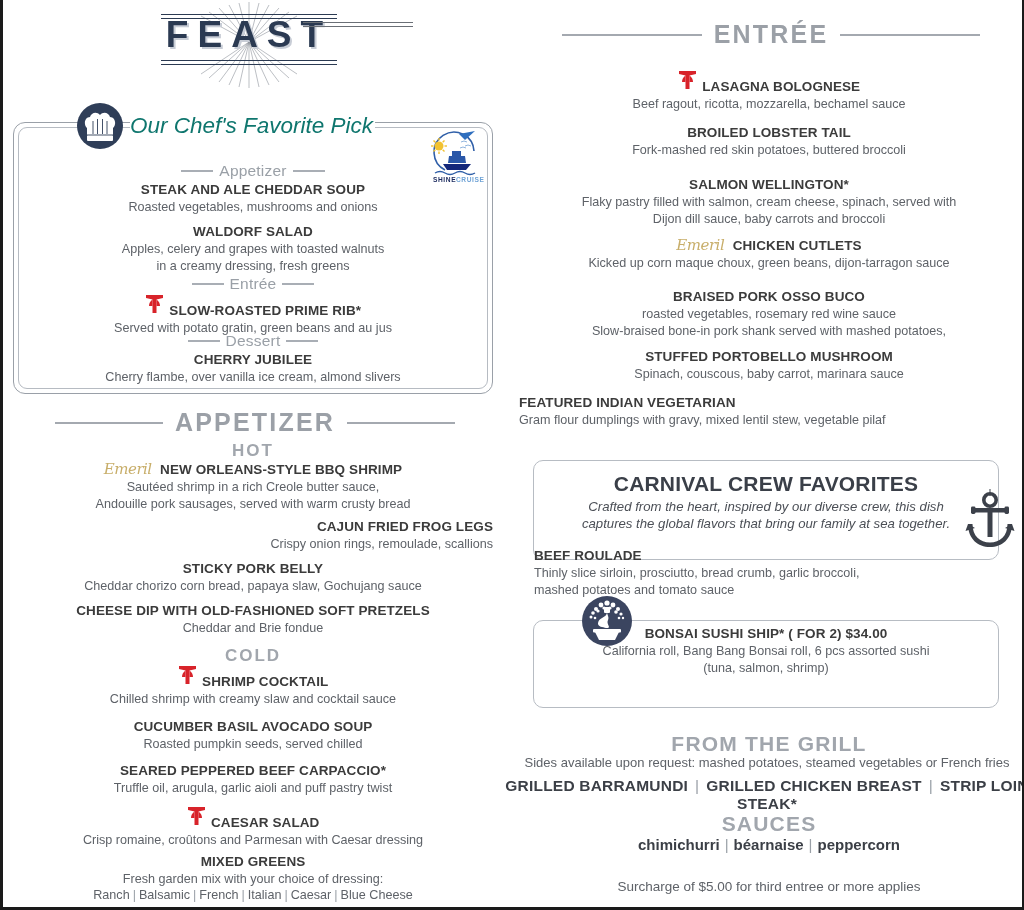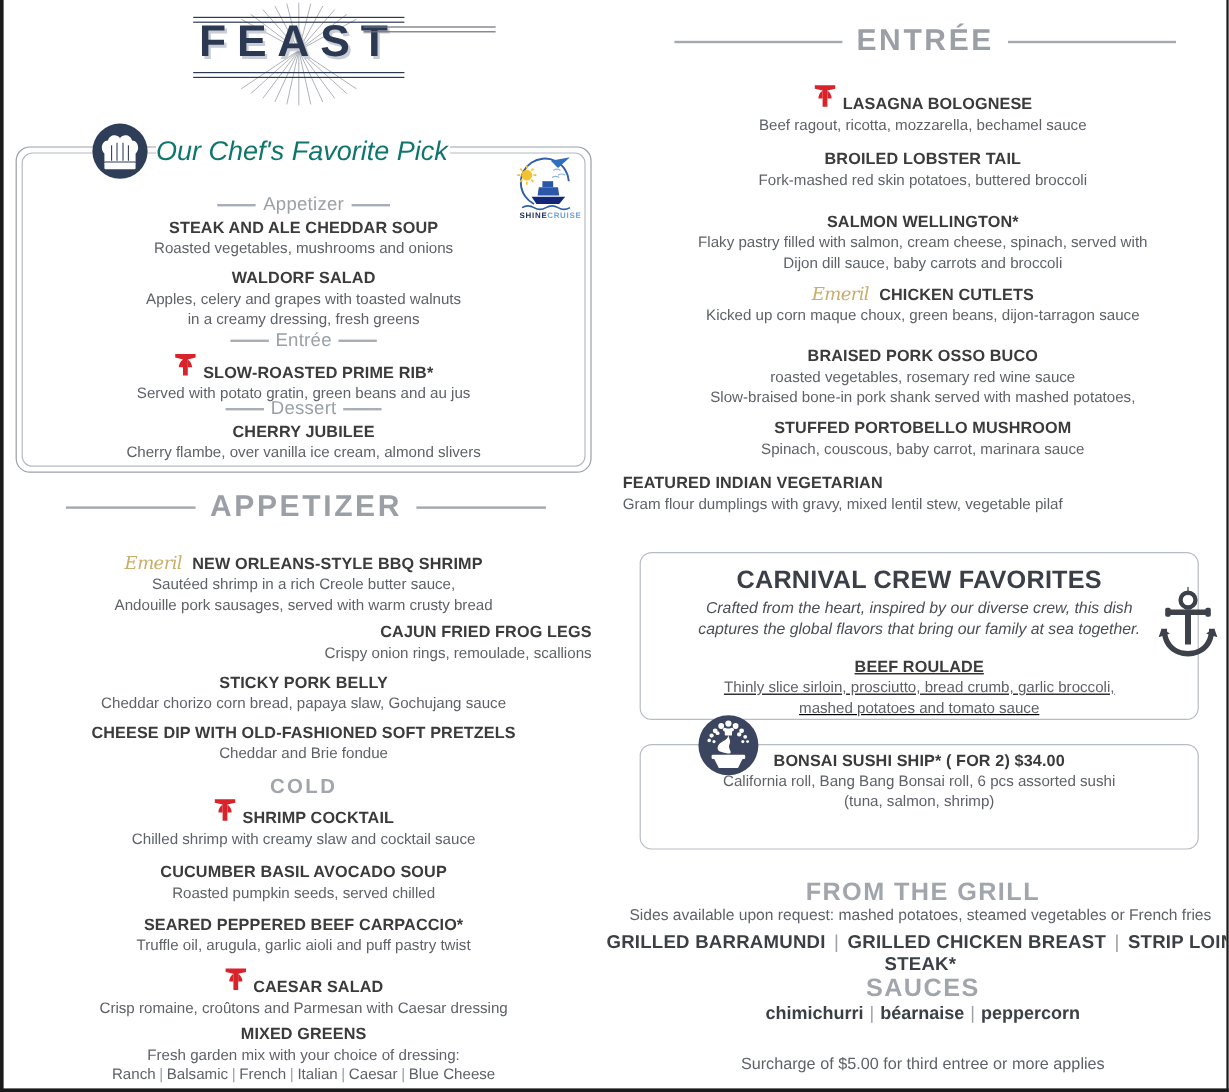--- a/index.html
+++ b/index.html
@@ -439,20 +439,21 @@
     </div>
 
     <div class="abs" style="left:62px; top:408px; width:380px;">
       <div class="section-head">
         <span class="line" style="width:108px;"></span>
         <span class="txt">APPETIZER</span>
         <span class="line" style="width:108px;"></span>
       </div>
     </div>
 
+    <div class="abs group-head" style="left:10px; top:441px; width:480px;">HOT</div>
 
     <div class="abs" style="left:10px; top:460px; width:480px; text-align:center;">
       <div class="name-row">
         <span class="emeril">Emeril</span>
         <span class="dish-name">NEW ORLEANS-STYLE BBQ SHRIMP</span>
       </div>
       <div class="dish-desc">Sautéed shrimp in a rich Creole butter sauce,</div>
       <div class="dish-desc">Andouille pork sausages, served with warm crusty bread</div>
     </div>
 
@@ -567,25 +568,25 @@
     <div class="abs" style="left:8px; top:348px; width:500px; text-align:center;">
       <div class="dish-name">STUFFED PORTOBELLO MUSHROOM</div>
       <div class="dish-desc">Spinach, couscous, baby carrot, marinara sauce</div>
     </div>
 
     <div class="abs" style="left:8px; top:394px; width:500px; text-align:left;">
       <div class="dish-name">FEATURED INDIAN VEGETARIAN</div>
       <div class="dish-desc">Gram flour dumplings with gravy, mixed lentil stew, vegetable pilaf</div>
     </div>
 
-    <div class="outline-box" style="left:22px; top:460px; width:466px; height:140px;">
+    <div class="outline-box" style="left:22px; top:460px; width:466px; height:100px;">
       <div class="crew-title" style="margin-top:11px;">CARNIVAL CREW FAVORITES</div>
       <div class="crew-sub" style="margin-top:3px;">Crafted from the heart, inspired by our diverse crew, this dish</div>
       <div class="crew-sub">captures the global flavors that bring our family at sea together.</div>
-      <div style="margin-top:14px; text-align:center;text-decoration:underline;">
+      <div style="margin-top:14px; ">
         <div class="dish-name">BEEF ROULADE</div>
         <div class="dish-desc">Thinly slice sirloin, prosciutto, bread crumb, garlic broccoli,</div>
         <div class="dish-desc">mashed potatoes and tomato sauce</div>
       </div>
       <svg class="anchor-ic" width="52" height="62" viewBox="0 0 52 62">
         <line x1="26" y1="0" x2="26" y2="7" stroke="#4a4f58" stroke-width="1.1"></line>
         <circle cx="26" cy="11" r="6.2" fill="none" stroke="#3c414a" stroke-width="3.6"></circle>
         <rect x="8" y="19" width="36" height="4.4" rx="2.2" fill="#3c414a"></rect>
         <rect x="7" y="17.5" width="4.5" height="7.5" rx="1.4" fill="#3c414a"></rect>
         <rect x="40.5" y="17.5" width="4.5" height="7.5" rx="1.4" fill="#3c414a"></rect>

